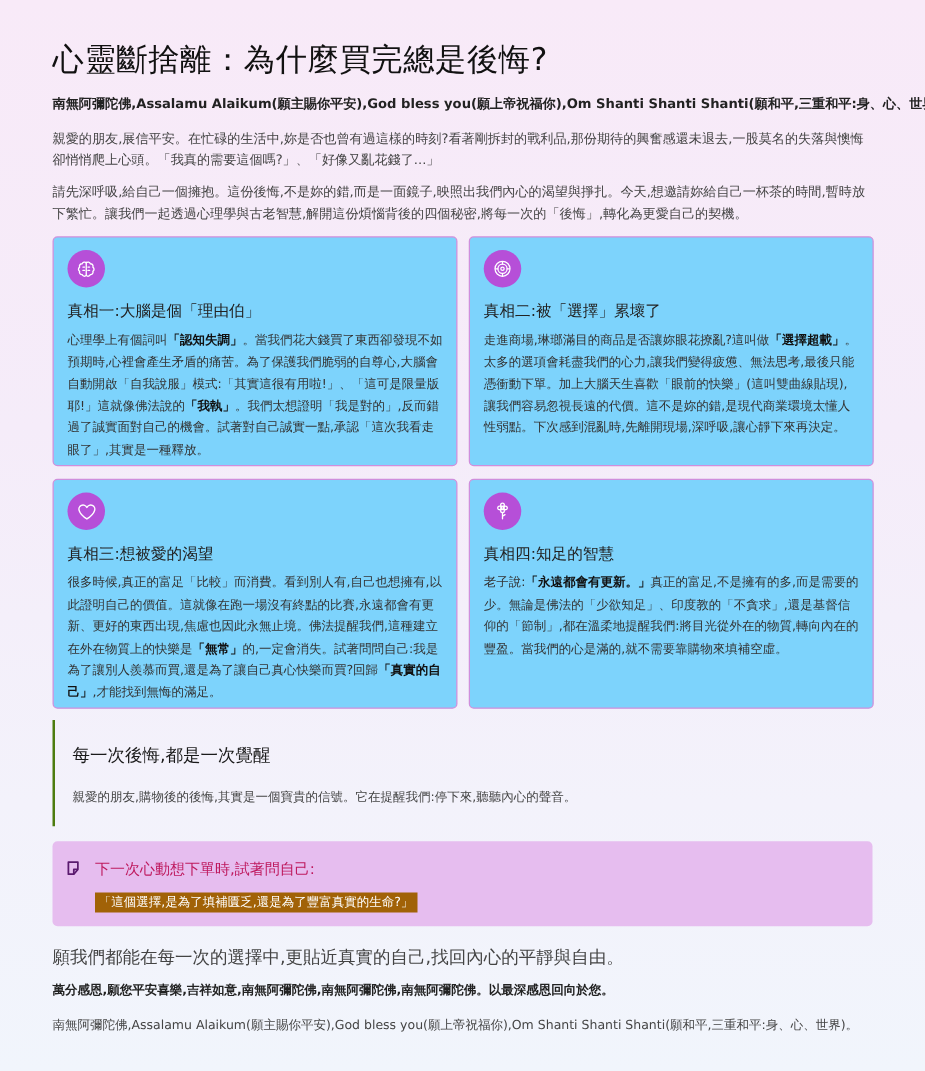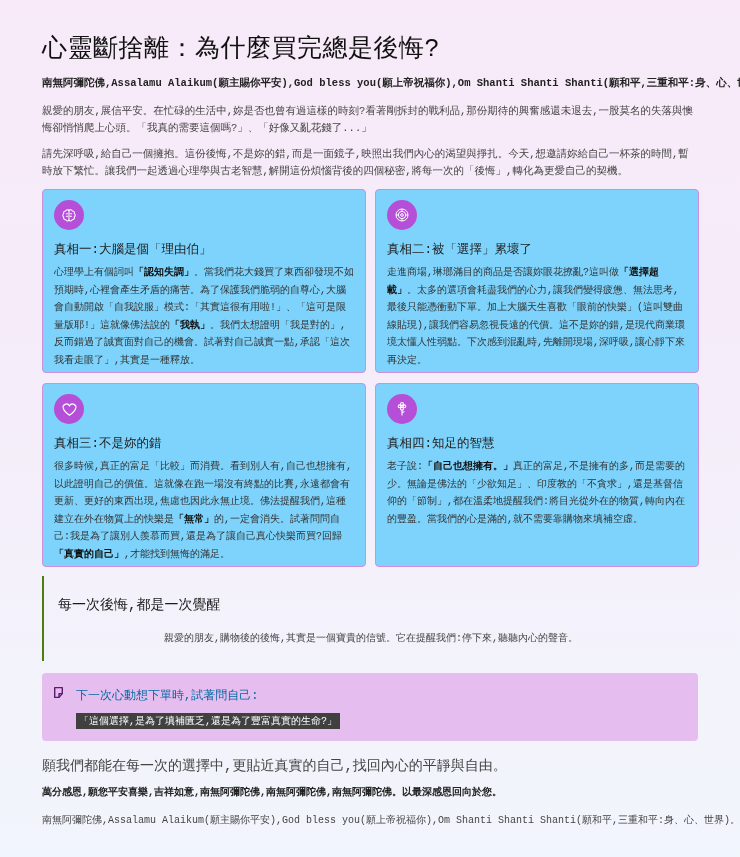--- a/index.html
+++ b/index.html
@@ -3,21 +3,21 @@
 <meta charset="utf-8">
 <style>
   * { box-sizing: border-box; margin: 0; padding: 0; }
   html, body { width: 740px; height: 857px; }
   body {
     font-family: "DejaVu Sans", "Liberation Sans", sans-serif;
     color: #333;
     background: linear-gradient(180deg, #f8eaf8 0%, #f5ecf9 40%, #f3f2fb 75%, #f1f5fc 100%);
     overflow: hidden;
   }
-  .page { padding: 0 42px; font-family: Liberation Mono, monospace; }
+  .page { padding: 0 42px; }
   h1 {
     font-size: 25px;
     font-weight: 400;
     color: #111;
     padding-top: 31px;
     height: 76px;
     letter-spacing: 0.5px;
   }
   .blessing-top {
     font-size: 10.5px;
@@ -69,35 +69,35 @@
     border-left: 2px solid #4d7c0f;
     padding: 20px 14px 0 14px;
     height: 85px;
   }
   .reflection h2 {
     font-size: 14px;
     font-weight: 400;
     color: #1a1a1a;
     margin-bottom: 17px;
   }
-  .reflection p { font-size: 10px; color: #444; text-align: center; }
+  .reflection p { font-size: 10px; color: #444; }
   .question-box {
     margin-top: 12px;
     background: #e6bdef;
     border-radius: 4px;
     height: 68px;
     padding: 13px 10px;
   }
   .question-head { display: flex; align-items: center; gap: 11px; }
-  .question-head span.txt { font-size: 12px; color: #0369a1; }
+  .question-head span.txt { font-size: 12px; color: #be185d; }
   .question-quote {
     display: inline-block;
     margin-top: 9px;
     margin-left: 24px;
-    background: #404040;
+    background: #a16207;
     color: #fff;
     font-size: 10px;
     padding: 1px 3px;
   }
   .closing1 { margin-top: 16px; font-size: 14px; color: #444; height: 28px; }
   .closing2 { font-size: 10px; font-weight: 700; color: #222; height: 28px; }
   .closing3 { font-size: 10px; color: #444; white-space: nowrap; }
 </style>
 </head>
 <body>
@@ -134,37 +134,37 @@
       <div class="card-title">真相二:被「選擇」累壞了</div>
       <div class="card-body"><span>走進商場,琳瑯滿目的商品是否讓妳眼花撩亂?這叫做</span><b>「選擇超載」</b><span>。太多的選項會耗盡我們的心力,讓我們變得疲憊、無法思考,最後只能憑衝動下單。加上大腦天生喜歡「眼前的快樂」(這叫雙曲線貼現),讓我們容易忽視長遠的代價。這不是妳的錯,是現代商業環境太懂人性弱點。下次感到混亂時,先離開現場,深呼吸,讓心靜下來再決定。</span></div>
     </div>
 
     <div class="card">
       <div class="card-icon">
         <svg width="17" height="17" viewBox="0 0 24 24" fill="none" stroke="#fff" stroke-width="1.6" stroke-linejoin="round">
           <path d="M12 20s-7-4.5-8.5-9A4.5 4.5 0 0 1 12 7a4.5 4.5 0 0 1 8.5 4C19 15.5 12 20 12 20z"></path>
         </svg>
       </div>
-      <div class="card-title">真相三:不是妳的錯</div>
+      <div class="card-title">真相三:想被愛的渴望</div>
       <div class="card-body"><span>很多時候,真正的富足「比較」而消費。看到別人有,自己也想擁有,以此證明自己的價值。這就像在跑一場沒有終點的比賽,永遠都會有更新、更好的東西出現,焦慮也因此永無止境。佛法提醒我們,這種建立在外在物質上的快樂是</span><b>「無常」</b><span>的,一定會消失。試著問問自己:我是為了讓別人羨慕而買,還是為了讓自己真心快樂而買?回歸</span><b>「真實的自己」</b><span>,才能找到無悔的滿足。</span></div>
     </div>
 
     <div class="card">
       <div class="card-icon">
         <svg width="16" height="16" viewBox="0 0 24 24" fill="none" stroke="#fff" stroke-width="1.6" stroke-linecap="round">
           <circle cx="12" cy="8" r="2"></circle>
           <circle cx="12" cy="4.5" r="2.2"></circle>
             <circle cx="15.5" cy="8" r="2.2"></circle>
             <circle cx="12" cy="11.5" r="2.2"></circle>
             <circle cx="8.5" cy="8" r="2.2"></circle>
           <path d="M12 13.5V21M12 18l3-2"></path>
         </svg>
       </div>
       <div class="card-title">真相四:知足的智慧</div>
-      <div class="card-body"><span>老子說:</span><b>「自己也想擁有。」</b><span>真正的富足,不是擁有的多,而是需要的少。無論是佛法的「少欲知足」、印度教的「不貪求」,還是基督信仰的「節制」,都在溫柔地提醒我們:將目光從外在的物質,轉向內在的豐盈。當我們的心是滿的,就不需要靠購物來填補空虛。</span></div>
+      <div class="card-body"><span>老子說:</span><b>「永遠都會有更新。」</b><span>真正的富足,不是擁有的多,而是需要的少。無論是佛法的「少欲知足」、印度教的「不貪求」,還是基督信仰的「節制」,都在溫柔地提醒我們:將目光從外在的物質,轉向內在的豐盈。當我們的心是滿的,就不需要靠購物來填補空虛。</span></div>
     </div>
   </div>
 
   <div class="reflection">
     <h2>每一次後悔,都是一次覺醒</h2>
     <p>親愛的朋友,購物後的後悔,其實是一個寶貴的信號。它在提醒我們:停下來,聽聽內心的聲音。</p>
   </div>
 
   <div class="question-box">
     <div class="question-head">

